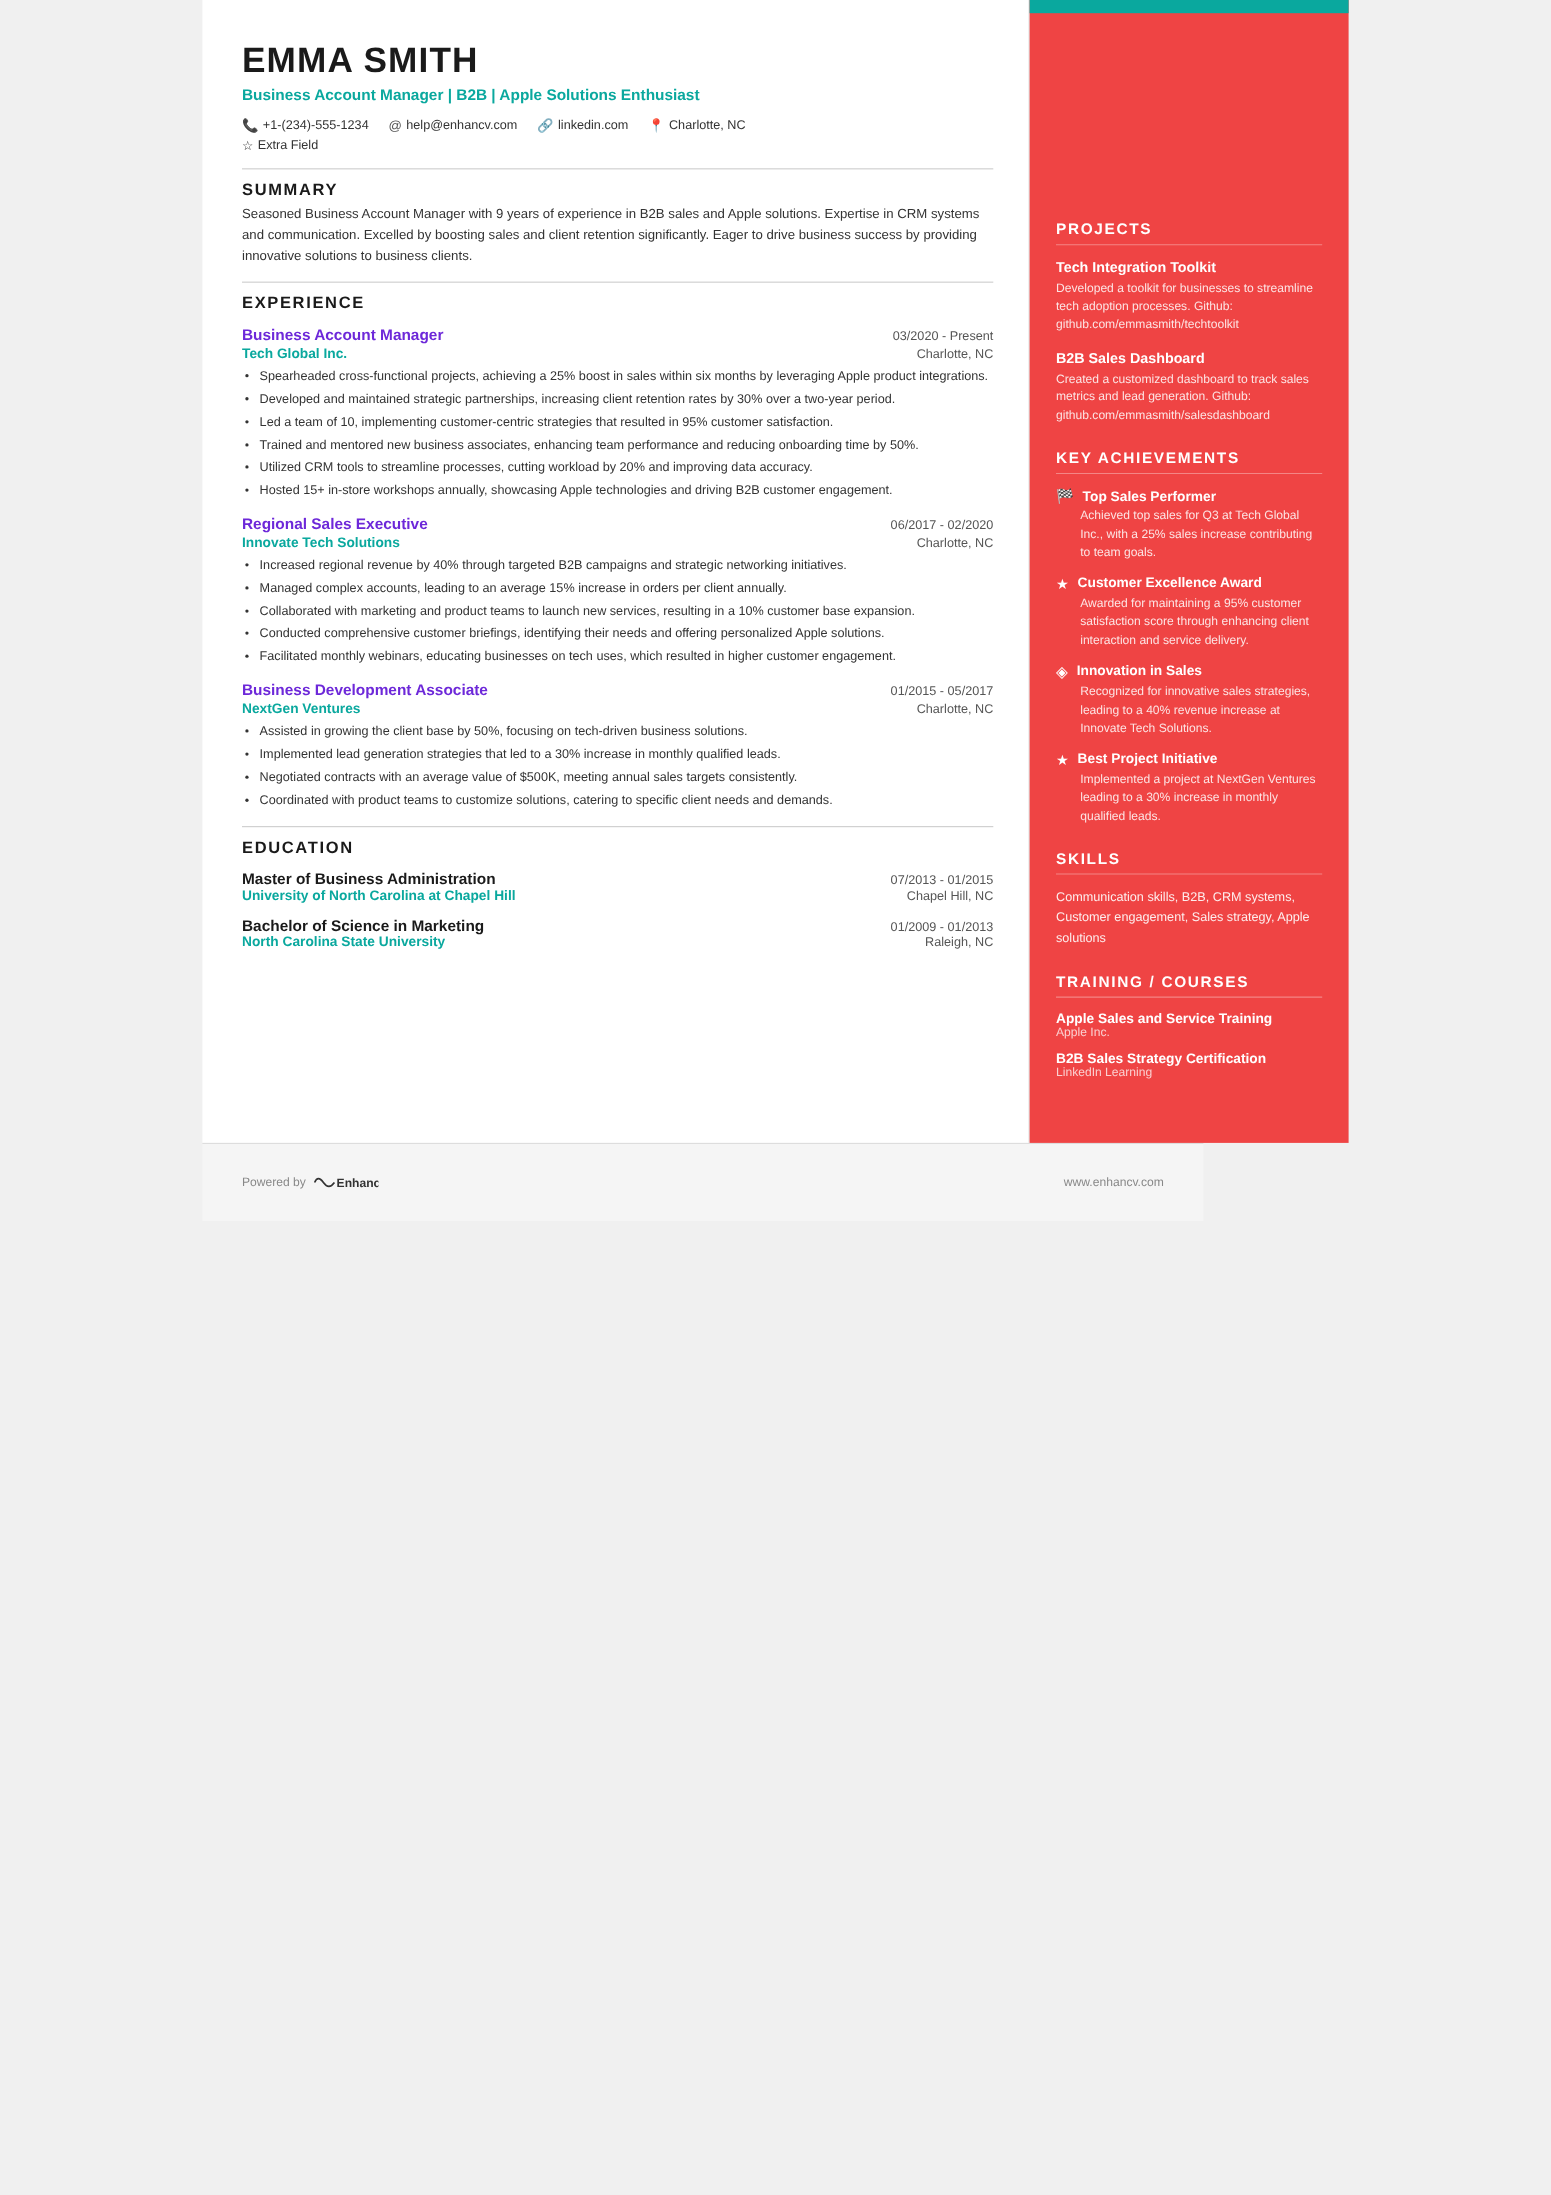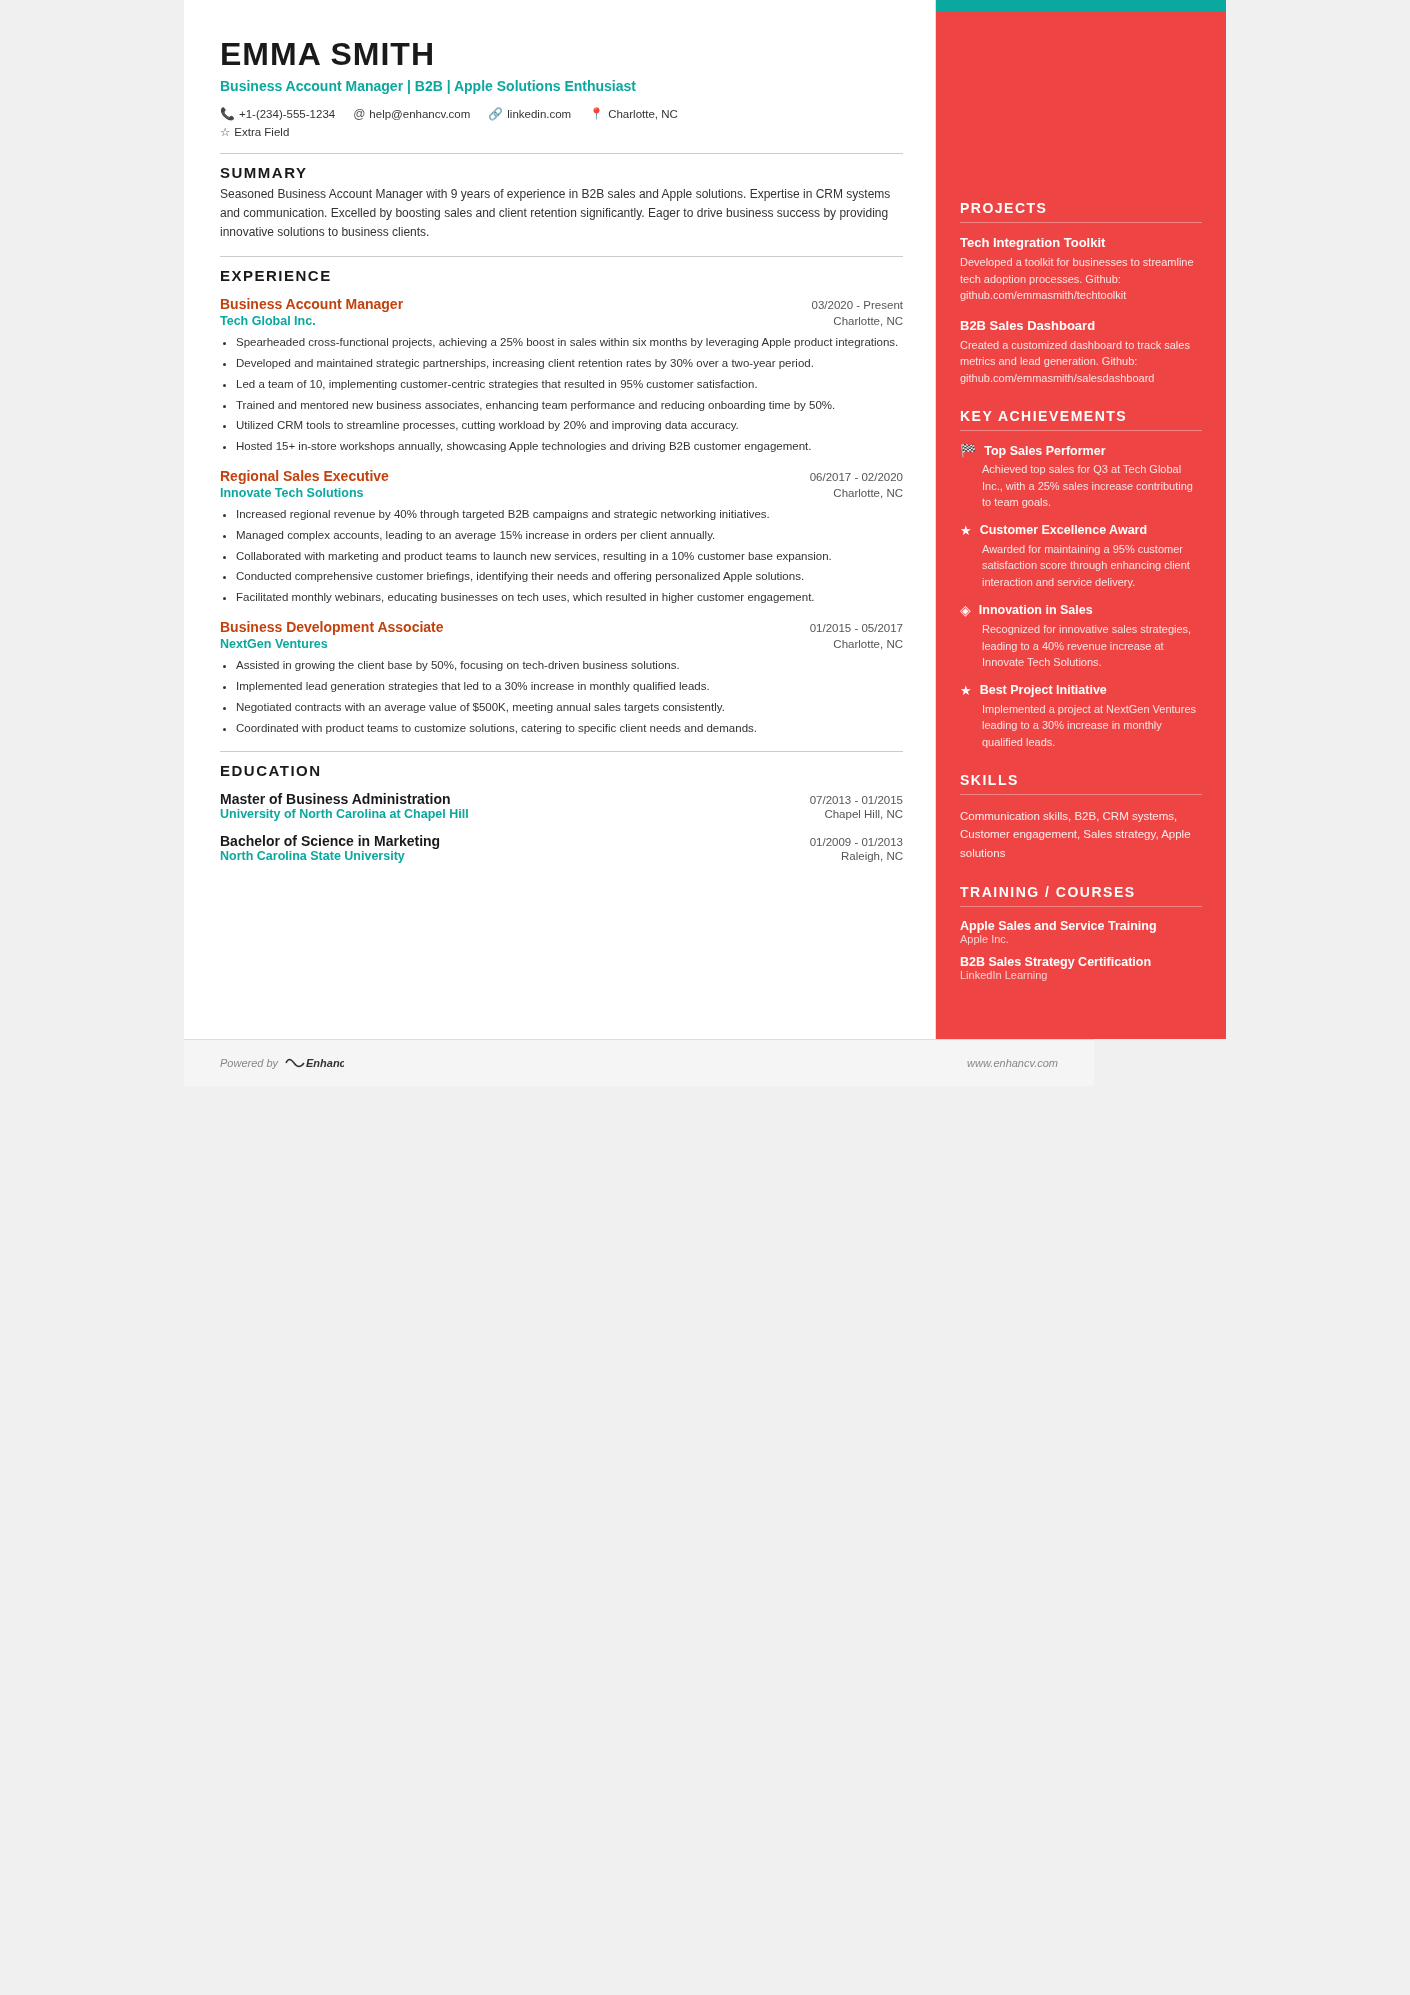--- a/index.html
+++ b/index.html
@@ -104,21 +104,21 @@
     
     .exp-header {
       display: flex;
       justify-content: space-between;
       align-items: baseline;
       margin-top: 12px;
     }
     .exp-title {
       font-size: 14px;
       font-weight: 700;
-      color: #c2410c;
+      color: #6d28d9;
     }
     .exp-dates {
       font-size: 11.5px;
       color: #555;
     }
     .exp-company-row {
       display: flex;
       justify-content: space-between;
       align-items: baseline;
       margin-top: 2px;
@@ -172,28 +172,27 @@
     }
     .edu-location {
       font-size: 11.5px;
       color: #555;
     }
 
     
     .footer {
       background: #f5f5f5;
       width: 910px;
-      padding: 14px 36px;
+      padding: 26px 36px;
       display: flex;
       justify-content: space-between;
       align-items: center;
       font-size: 11px;
       color: #888;
       border-top: 1px solid #ddd;
-      font-style: italic;
     }
     .footer-brand {
       display: flex;
       align-items: center;
       gap: 6px;
     }
 
     
     .right-section-title {
       font-size: 14px;

